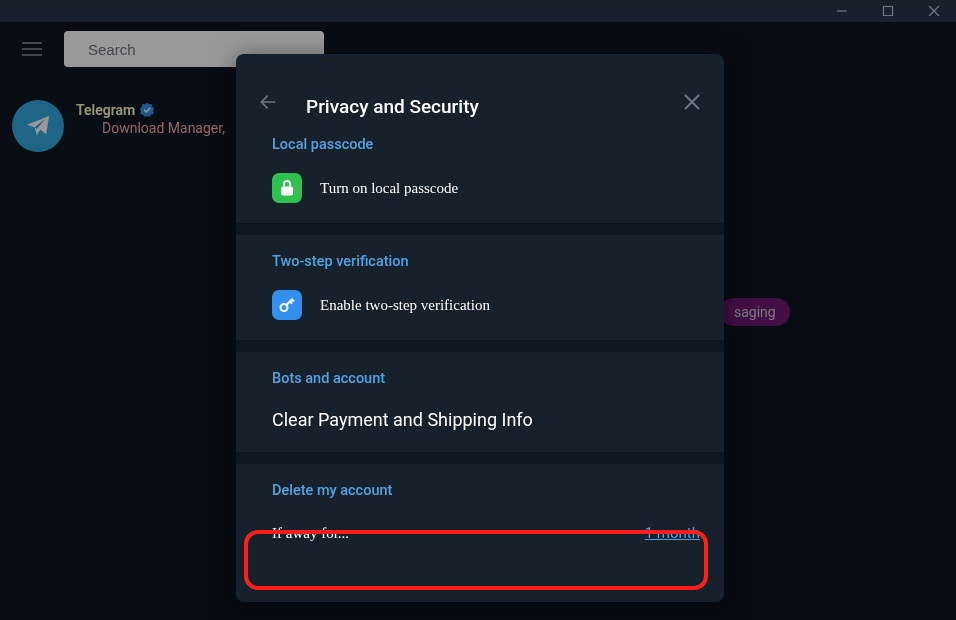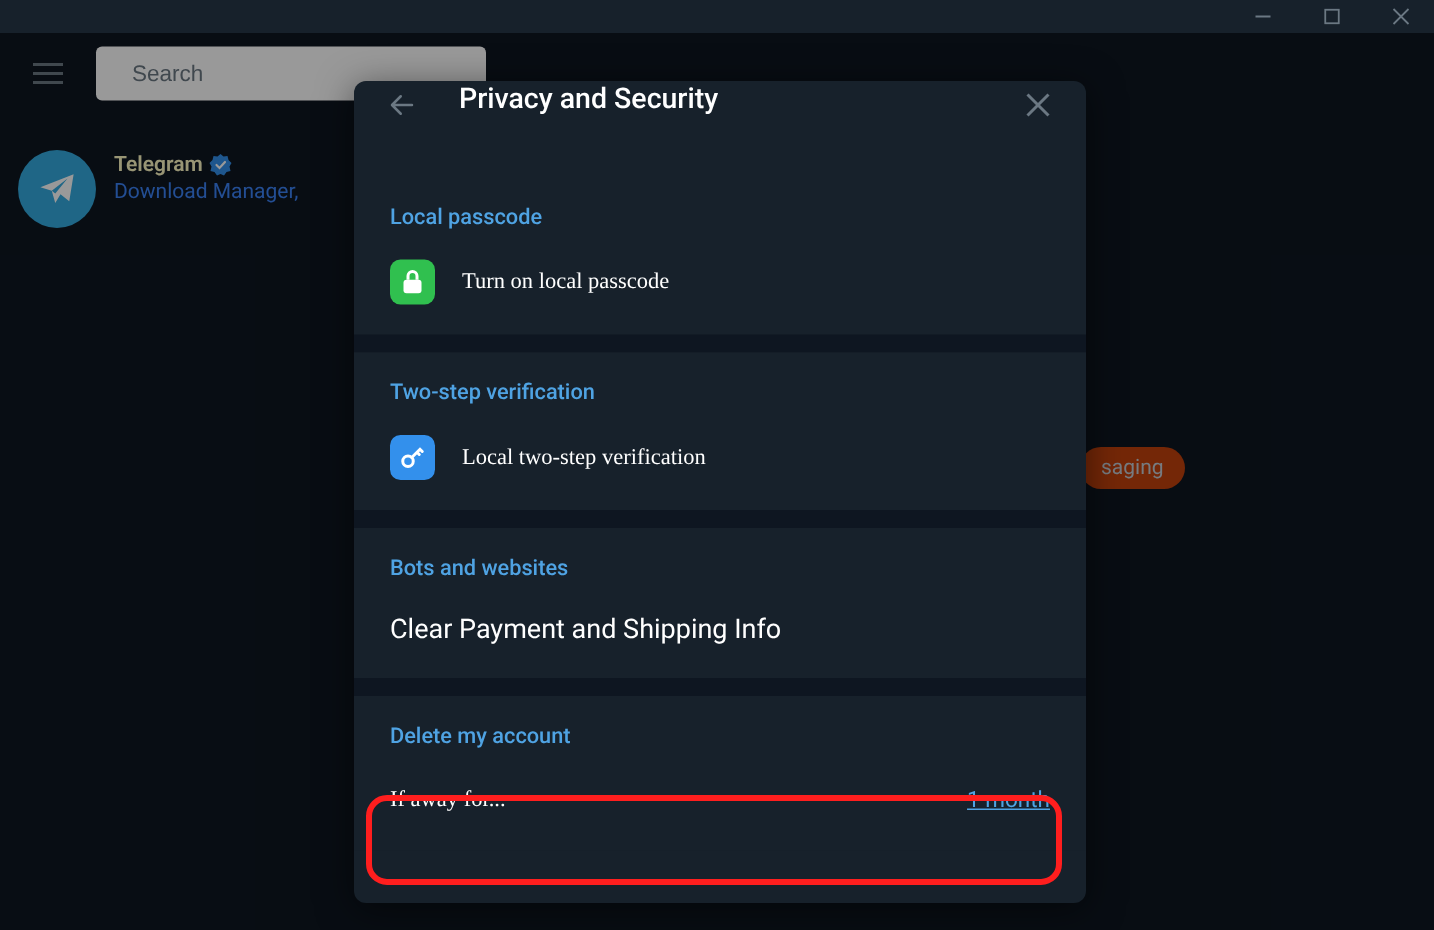--- a/index.html
+++ b/index.html
@@ -96,29 +96,30 @@
     .chat-name {
       color: #fef9c3;
       font-size: 14px;
       font-weight: 600;
     }
     .verified-badge {
       color: #3390ec;
       display: inline-flex;
     }
     .chat-preview {
-      color: #3b82f6;
+      color: #fca5a5;
       font-size: 14px;
       margin-top: 2px;
+      margin-left: 26px;
     }
     .bg-pill {
       position: absolute;
       top: 298px;
       left: 720px;
-      background: #c2410c;
+      background: #701a75;
       color: #c5cdd6;
       padding: 6px 14px;
       border-radius: 14px;
       font-size: 14px;
     }
     .overlay {
       position: absolute;
       top: 22px;
       left: 0;
       right: 0;
@@ -132,21 +133,21 @@
       width: 488px;
       height: 548px;
       background: #17212b;
       border-radius: 8px;
       box-shadow: 0 4px 24px rgba(0,0,0,0.5);
       overflow: hidden;
     }
     .dialog-header {
       height: 64px;
       display: flex;
-      align-items: flex-start;
+      align-items: flex-end;
       padding: 0 16px;
       gap: 22px;
     }
     .back-btn, .close-btn {
       width: 32px;
       height: 32px;
       display: flex;
       align-items: center;
       justify-content: center;
       color: #6b7883;
@@ -155,21 +156,21 @@
       flex: 1;
       font-size: 19px;
       font-weight: 500;
       color: #ffffff;
     }
     .dialog-body {
       overflow-y: auto;
     }
     .section {
       background: #17212b;
-      padding: 6px 0 8px 0;
+      padding: 6px 0 8px 12px;
     }
     .section-divider {
       height: 12px;
       background: #0e1621;
     }
     .section-title {
       color: #4fa3e3;
       font-size: 14.5px;
       font-weight: 500;
       padding: 12px 24px 8px 24px;
@@ -320,28 +321,28 @@
 
     <div class="section">
       <div class="section-title">Two-step verification</div>
       <div class="section-row">
         <div class="row-icon row-icon-blue">
           <svg width="18" height="18" viewBox="0 0 18 18">
               <circle cx="6" cy="11.5" r="3.5" fill="none" stroke="#ffffff" stroke-width="2"></circle>
               <path d="M8.5 9 L14 3.5 L15.5 5 M12 5.5 L13.5 7" stroke="#ffffff" stroke-width="2" fill="none" stroke-linecap="round"></path>
             </svg>
         </div>
-        <div class="row-label">Local two-step verification</div>
+        <div class="row-label">Enable two-step verification</div>
       </div>
     </div>
 
     <div class="section-divider"></div>
 
     <div class="section">
-      <div class="section-title">Bots and websites</div>
+      <div class="section-title">Bots and account</div>
       <div class="plain-row">Clear Payment and Shipping Info</div>
     </div>
 
     <div class="section-divider"></div>
 
     <div class="section">
       <div class="section-title">Delete my account</div>
       <div class="delete-row">
         <span class="row-label">If away for...</span>
         <span class="row-value">1 month</span>

